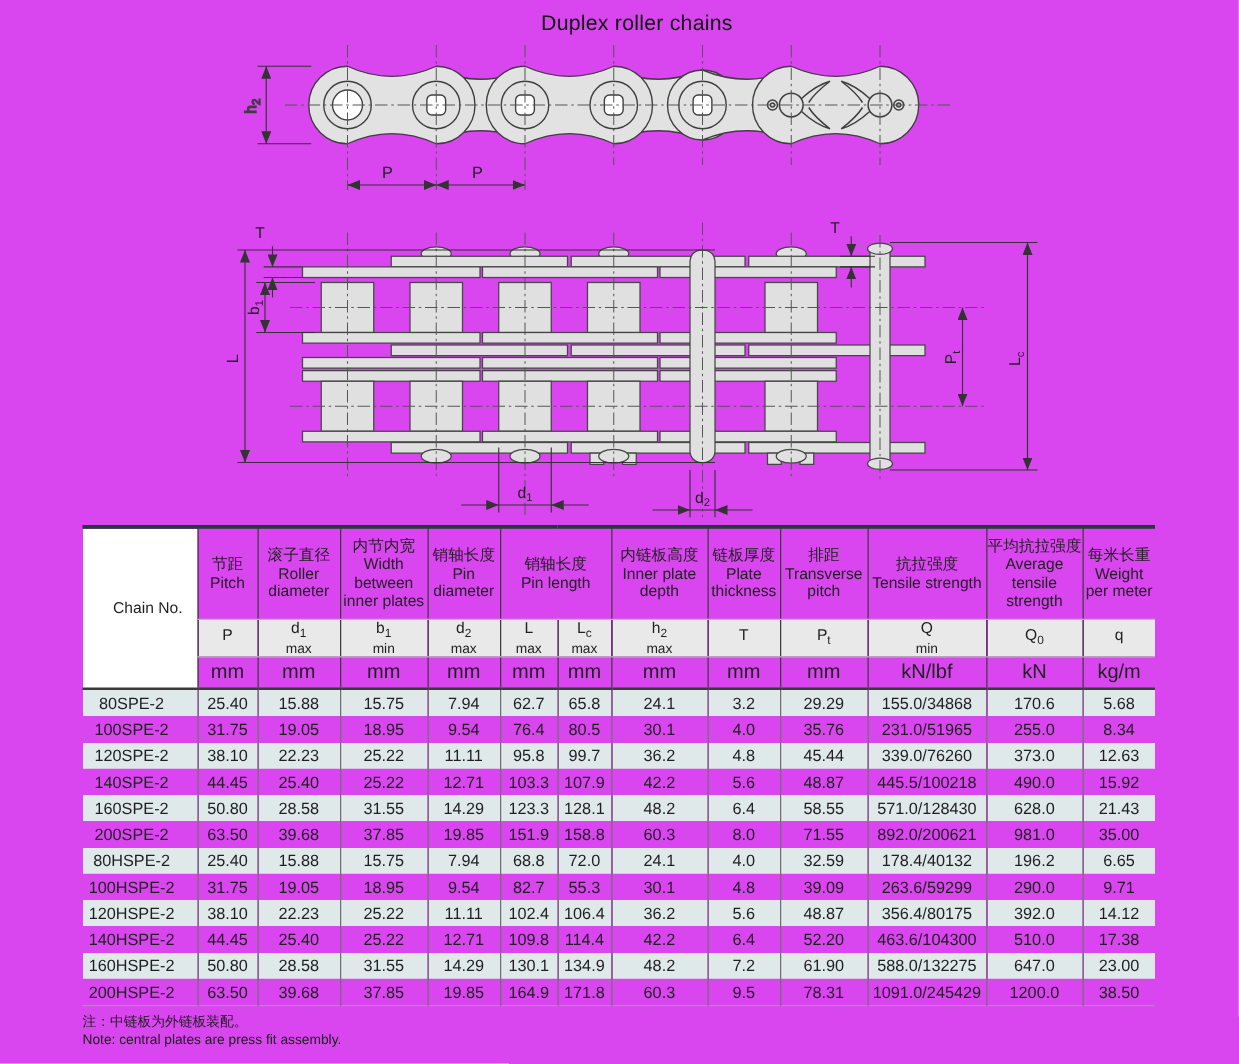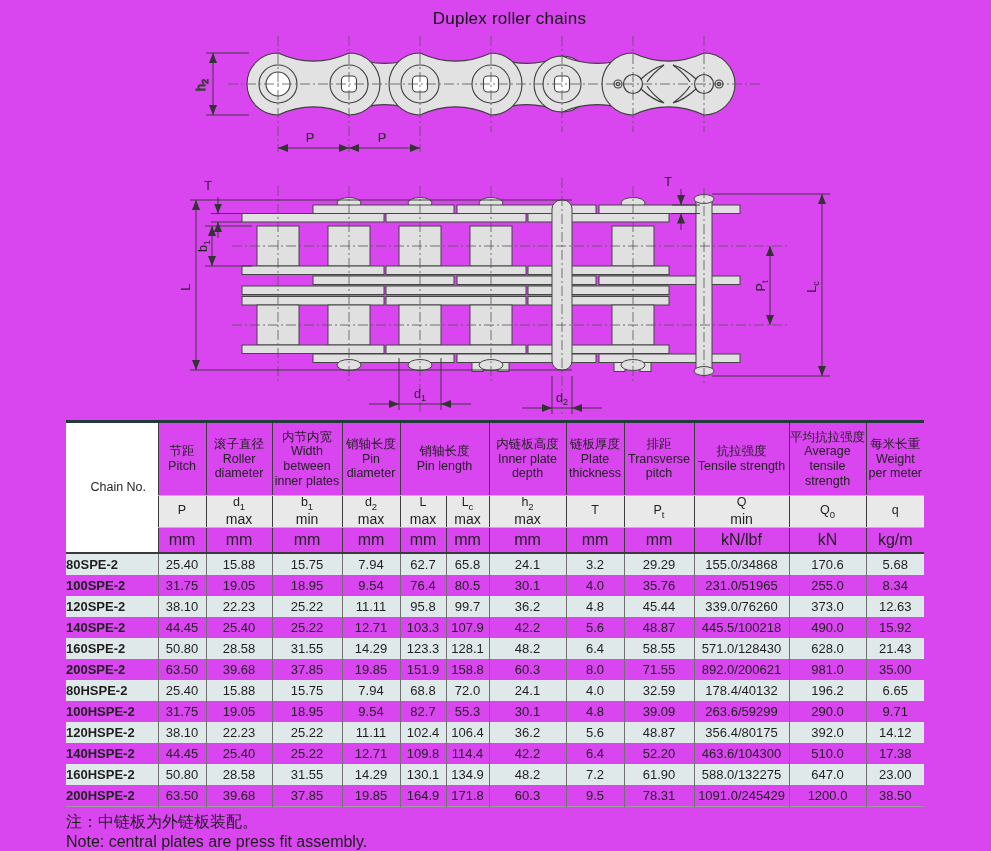--- a/index.html
+++ b/index.html
@@ -19,26 +19,26 @@
   tr.h-name td:first-child{border-left:none;}
   tr.h-name td .cn{font-size:12.5px;}
   tr.h-sym td{border-left:1px solid #3c3c3c;border-bottom:1px solid #b9b9b9;height:29px;
               background:#e9e9e9;font-size:12.5px;line-height:1.1;}
   tr.h-sym td:first-child{}
   tr.h-unit td{border-left:1px solid #3c3c3c;border-bottom:2px solid #3a3a3a;height:24px;
                font-size:16px;}
   td.chain-no{border-left:none !important;border-bottom:2px solid #3a3a3a !important;
               text-align:left;padding-left:13px !important;font-size:13px;background:#fff;}
   tbody.rows td{border-left:1px solid #707070;height:21px;font-size:13px;}
-  tbody.rows td:first-child{border-left:none;text-align:left;padding-right:13px;font-weight:bold;}
+  tbody.rows td:first-child{border-left:none;text-align:center;padding-right:13px;}
   tbody.rows tr.stripe{background:#dfe9e9;}
   sub{font-size:9.5px;}
   .sym-suffix:empty{display:none;}
-  .sym-suffix{font-size:14px;}
-  .notes{position:absolute;left:66px;top:812px;font-size:16px;line-height:1.25;color:#1c1c1c;}
+  .sym-suffix{font-size:11px;}
+  .notes{position:absolute;left:66px;top:812px;font-size:11px;line-height:1.25;color:#1c1c1c;}
 </style>
 </head>
 <body>
 
 <div class="page">
 
   <div class="title">Duplex roller chains</div>
 
   <svg width="991" height="414" viewBox="0 0 991 414" style="position:absolute;left:0;top:0;">
     <defs>

